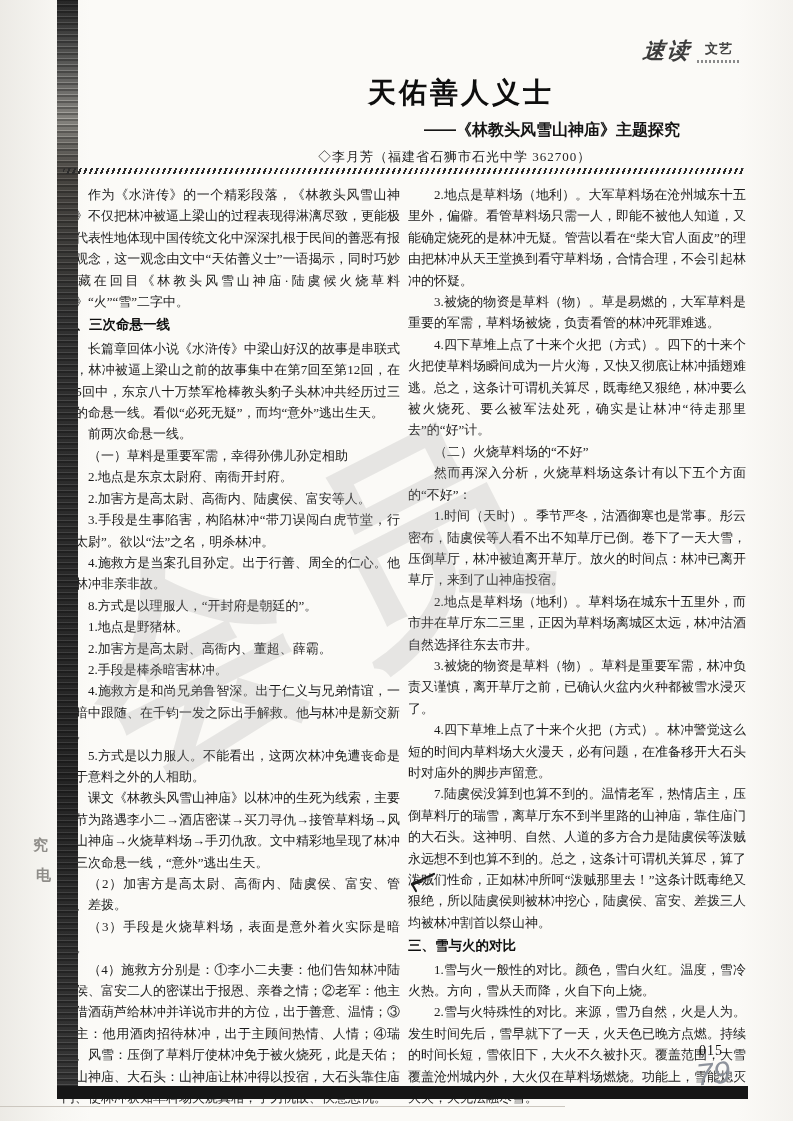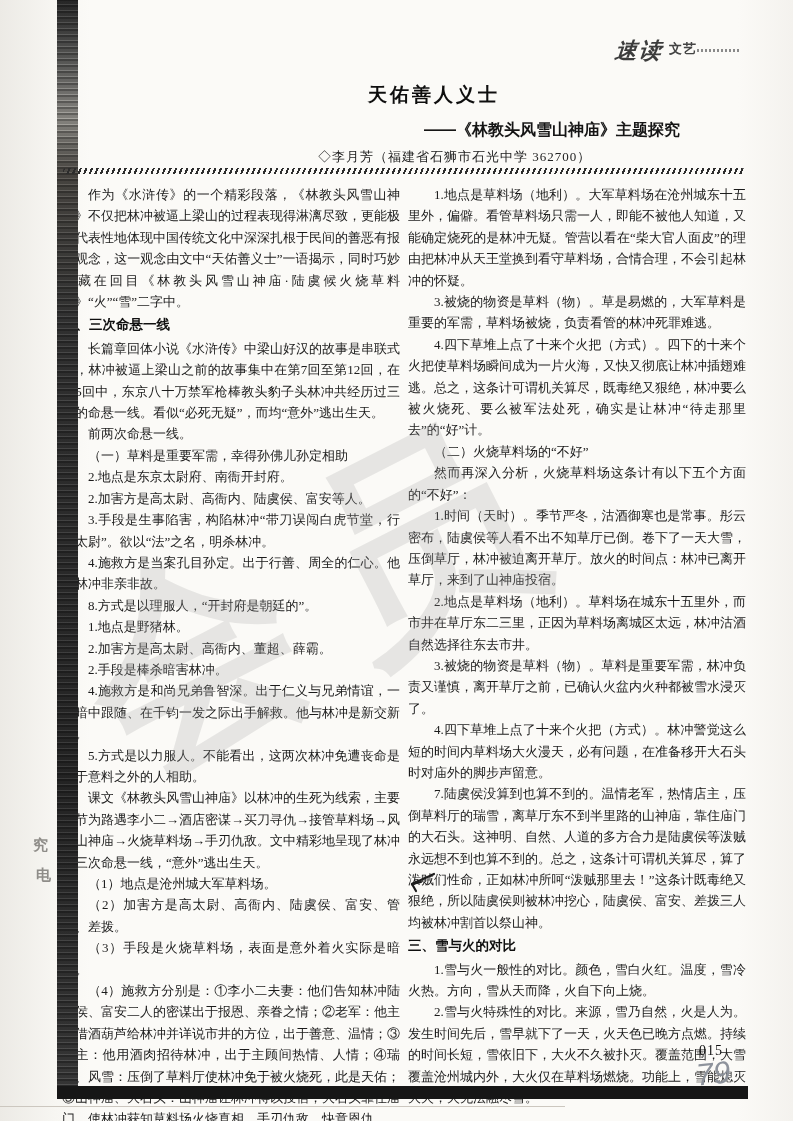--- a/index.html
+++ b/index.html
@@ -9,27 +9,27 @@
         color:#1d1d1d;}
   
   #gutter{position:absolute;left:57px;top:0;width:21px;height:1087px;z-index:4;
     background-image:
       repeating-linear-gradient(0deg, rgba(0,0,0,.38) 0 2px, rgba(255,255,255,.07) 2px 3px, rgba(0,0,0,.18) 3px 6px),
       linear-gradient(180deg,#2e2e2e 0%,#6d6d6b 6%,#a09e98 11%,#55524d 16%,#3a3a3a 30%,#2b2b2b 72%,#404040 100%);}
   
   #masthead{position:absolute;right:52px;top:36px;z-index:6;display:flex;align-items:flex-start;gap:6px;}
   #masthead .script{font-family:"Liberation Serif",serif;font-style:italic;font-weight:bold;
     font-size:22px;color:#3c3c3c;letter-spacing:2px;transform:skewX(-6deg);}
-  #masthead .badge{display:flex;flex-direction:row;align-items:center;margin-top:4px;}
+  #masthead .badge{display:flex;flex-direction:column;align-items:center;margin-top:4px;}
   #masthead .badge .b-text{font-family:"Liberation Sans",sans-serif;font-weight:bold;font-size:13px;color:#444;letter-spacing:1px;}
   #masthead .badge .b-bar{width:44px;height:3px;margin-top:2px;
     background:repeating-linear-gradient(90deg,#8a8a8a 0 2px,transparent 2px 4px);}
   
-  #title{position:absolute;left:368px;top:82px;z-index:6;font-family:Liberation Serif, serif;
-    font-weight:900;font-size:19px;letter-spacing:3px;color:#0e0e0e;}
+  #title{position:absolute;left:368px;top:74px;z-index:6;font-family:Liberation Serif, serif;
+    font-weight:900;font-size:28px;letter-spacing:3px;color:#0e0e0e;}
   #subtitle{position:absolute;left:424px;top:120px;z-index:6;font-family:"Liberation Sans",sans-serif;
     font-weight:bold;font-size:16px;color:#151515;}
   #author{position:absolute;left:318px;top:148px;z-index:6;font-size:13px;color:#222;letter-spacing:1px;}
   #divider{position:absolute;left:63px;top:168px;width:682px;height:6px;z-index:6;border-radius:3px;
     background:repeating-linear-gradient(112deg,#2c2c2c 0,#2c2c2c 2px,transparent 2px,transparent 5.2px);}
   
   #columns{position:absolute;left:62px;top:184px;width:684px;z-index:2;display:flex;gap:8px;}
   .col{width:338px;font-size:13px;line-height:21.4px;text-align:justify;color:#1b1b1b;}
   .para{text-indent:2em;margin:0;}
   .h2{font-family:"Liberation Sans",sans-serif;font-weight:bold;font-size:13.5px;margin:2px 0;color:#0f0f0f;}
@@ -80,27 +80,26 @@
         <div class="para">2.加害方是高太尉、高衙内、陆虞侯、富安等人。</div>
         <div class="para">3.手段是生事陷害，构陷林冲“带刀误闯白虎节堂，行刺太尉”。欲以“法”之名，明杀林冲。</div>
         <div class="para">4.施救方是当案孔目孙定。出于行善、周全的仁心。他与林冲非亲非故。</div>
         <div class="para">8.方式是以理服人，“开封府是朝廷的”。</div>
         <div class="para">1.地点是野猪林。</div>
         <div class="para">2.加害方是高太尉、高衙内、董超、薛霸。</div>
         <div class="para">2.手段是棒杀暗害林冲。</div>
         <div class="para">4.施救方是和尚兄弟鲁智深。出于仁义与兄弟情谊，一路暗中跟随、在千钧一发之际出手解救。他与林冲是新交新知。</div>
         <div class="para">5.方式是以力服人。不能看出，这两次林冲免遭丧命是由于意料之外的人相助。</div>
         <div class="para">课文《林教头风雪山神庙》以林冲的生死为线索，主要情节为路遇李小二→酒店密谋→买刀寻仇→接管草料场→风雪山神庙→火烧草料场→手刃仇敌。文中精彩地呈现了林冲第三次命悬一线，“意外”逃出生天。</div>
-        <div class="para">（1）地点是沧州城大军草料场。</div>
         <div class="para">（2）加害方是高太尉、高衙内、陆虞侯、富安、管营、差拨。</div>
         <div class="para">（3）手段是火烧草料场，表面是意外着火实际是暗害。</div>
         <div class="para">（4）施救方分别是：①李小二夫妻：他们告知林冲陆虞侯、富安二人的密谋出于报恩、亲眷之情；②老军：他主动借酒葫芦给林冲并详说市井的方位，出于善意、温情；③店主：他用酒肉招待林冲，出于主顾间热情、人情；④瑞雪、风雪：压倒了草料厅使林冲免于被火烧死，此是天佑；⑤山神庙、大石头：山神庙让林冲得以投宿，大石头靠住庙门、使林冲获知草料场火烧真相，手刃仇敌、快意恩仇。</div>
       </div>
     <div class="col" id="col-right">
-        <div class="para">1.地点是草料场（地利）。大军草料场在沧州城东十五里外，偏僻。看管草料场只需一人，即能不被他人知道，又能确定烧死的是林冲无疑。管营以看在“柴大官人面皮”的理由把林冲从天王堂换到看守草料场，合情合理，不会引起林冲的怀疑。</div>
+        <div class="para">2.地点是草料场（地利）。大军草料场在沧州城东十五里外，偏僻。看管草料场只需一人，即能不被他人知道，又能确定烧死的是林冲无疑。管营以看在“柴大官人面皮”的理由把林冲从天王堂换到看守草料场，合情合理，不会引起林冲的怀疑。</div>
         <div class="para">3.被烧的物资是草料（物）。草是易燃的，大军草料是重要的军需，草料场被烧，负责看管的林冲死罪难逃。</div>
         <div class="para">4.四下草堆上点了十来个火把（方式）。四下的十来个火把使草料场瞬间成为一片火海，又快又彻底让林冲插翅难逃。总之，这条计可谓机关算尽，既毒绝又狠绝，林冲要么被火烧死、要么被军法处死，确实是让林冲“待走那里去”的“好”计。</div>
         <div class="para">（二）火烧草料场的“不好”</div>
         <div class="para">然而再深入分析，火烧草料场这条计有以下五个方面的“不好”：</div>
         <div class="para">1.时间（天时）。季节严冬，沽酒御寒也是常事。彤云密布，陆虞侯等人看不出不知草厅已倒。卷下了一天大雪，压倒草厅，林冲被迫离开草厅。放火的时间点：林冲已离开草厅，来到了山神庙投宿。</div>
         <div class="para">2.地点是草料场（地利）。草料场在城东十五里外，而市井在草厅东二三里，正因为草料场离城区太远，林冲沽酒自然选择往东去市井。</div>
         <div class="para">3.被烧的物资是草料（物）。草料是重要军需，林冲负责又谨慎，离开草厅之前，已确认火盆内火种都被雪水浸灭了。</div>
         <div class="para">4.四下草堆上点了十来个火把（方式）。林冲警觉这么短的时间内草料场大火漫天，必有问题，在准备移开大石头时对庙外的脚步声留意。</div>
         <div class="para">7.陆虞侯没算到也算不到的。温情老军，热情店主，压倒草料厅的瑞雪，离草厅东不到半里路的山神庙，靠住庙门的大石头。这神明、自然、人道的多方合力是陆虞侯等泼贼永远想不到也算不到的。总之，这条计可谓机关算尽，算了泼贼们性命，正如林冲所呵“泼贼那里去！”这条计既毒绝又狠绝，所以陆虞侯则被林冲挖心，陆虞侯、富安、差拨三人均被林冲割首以祭山神。</div>
         <div class="h2">三、雪与火的对比</div>

